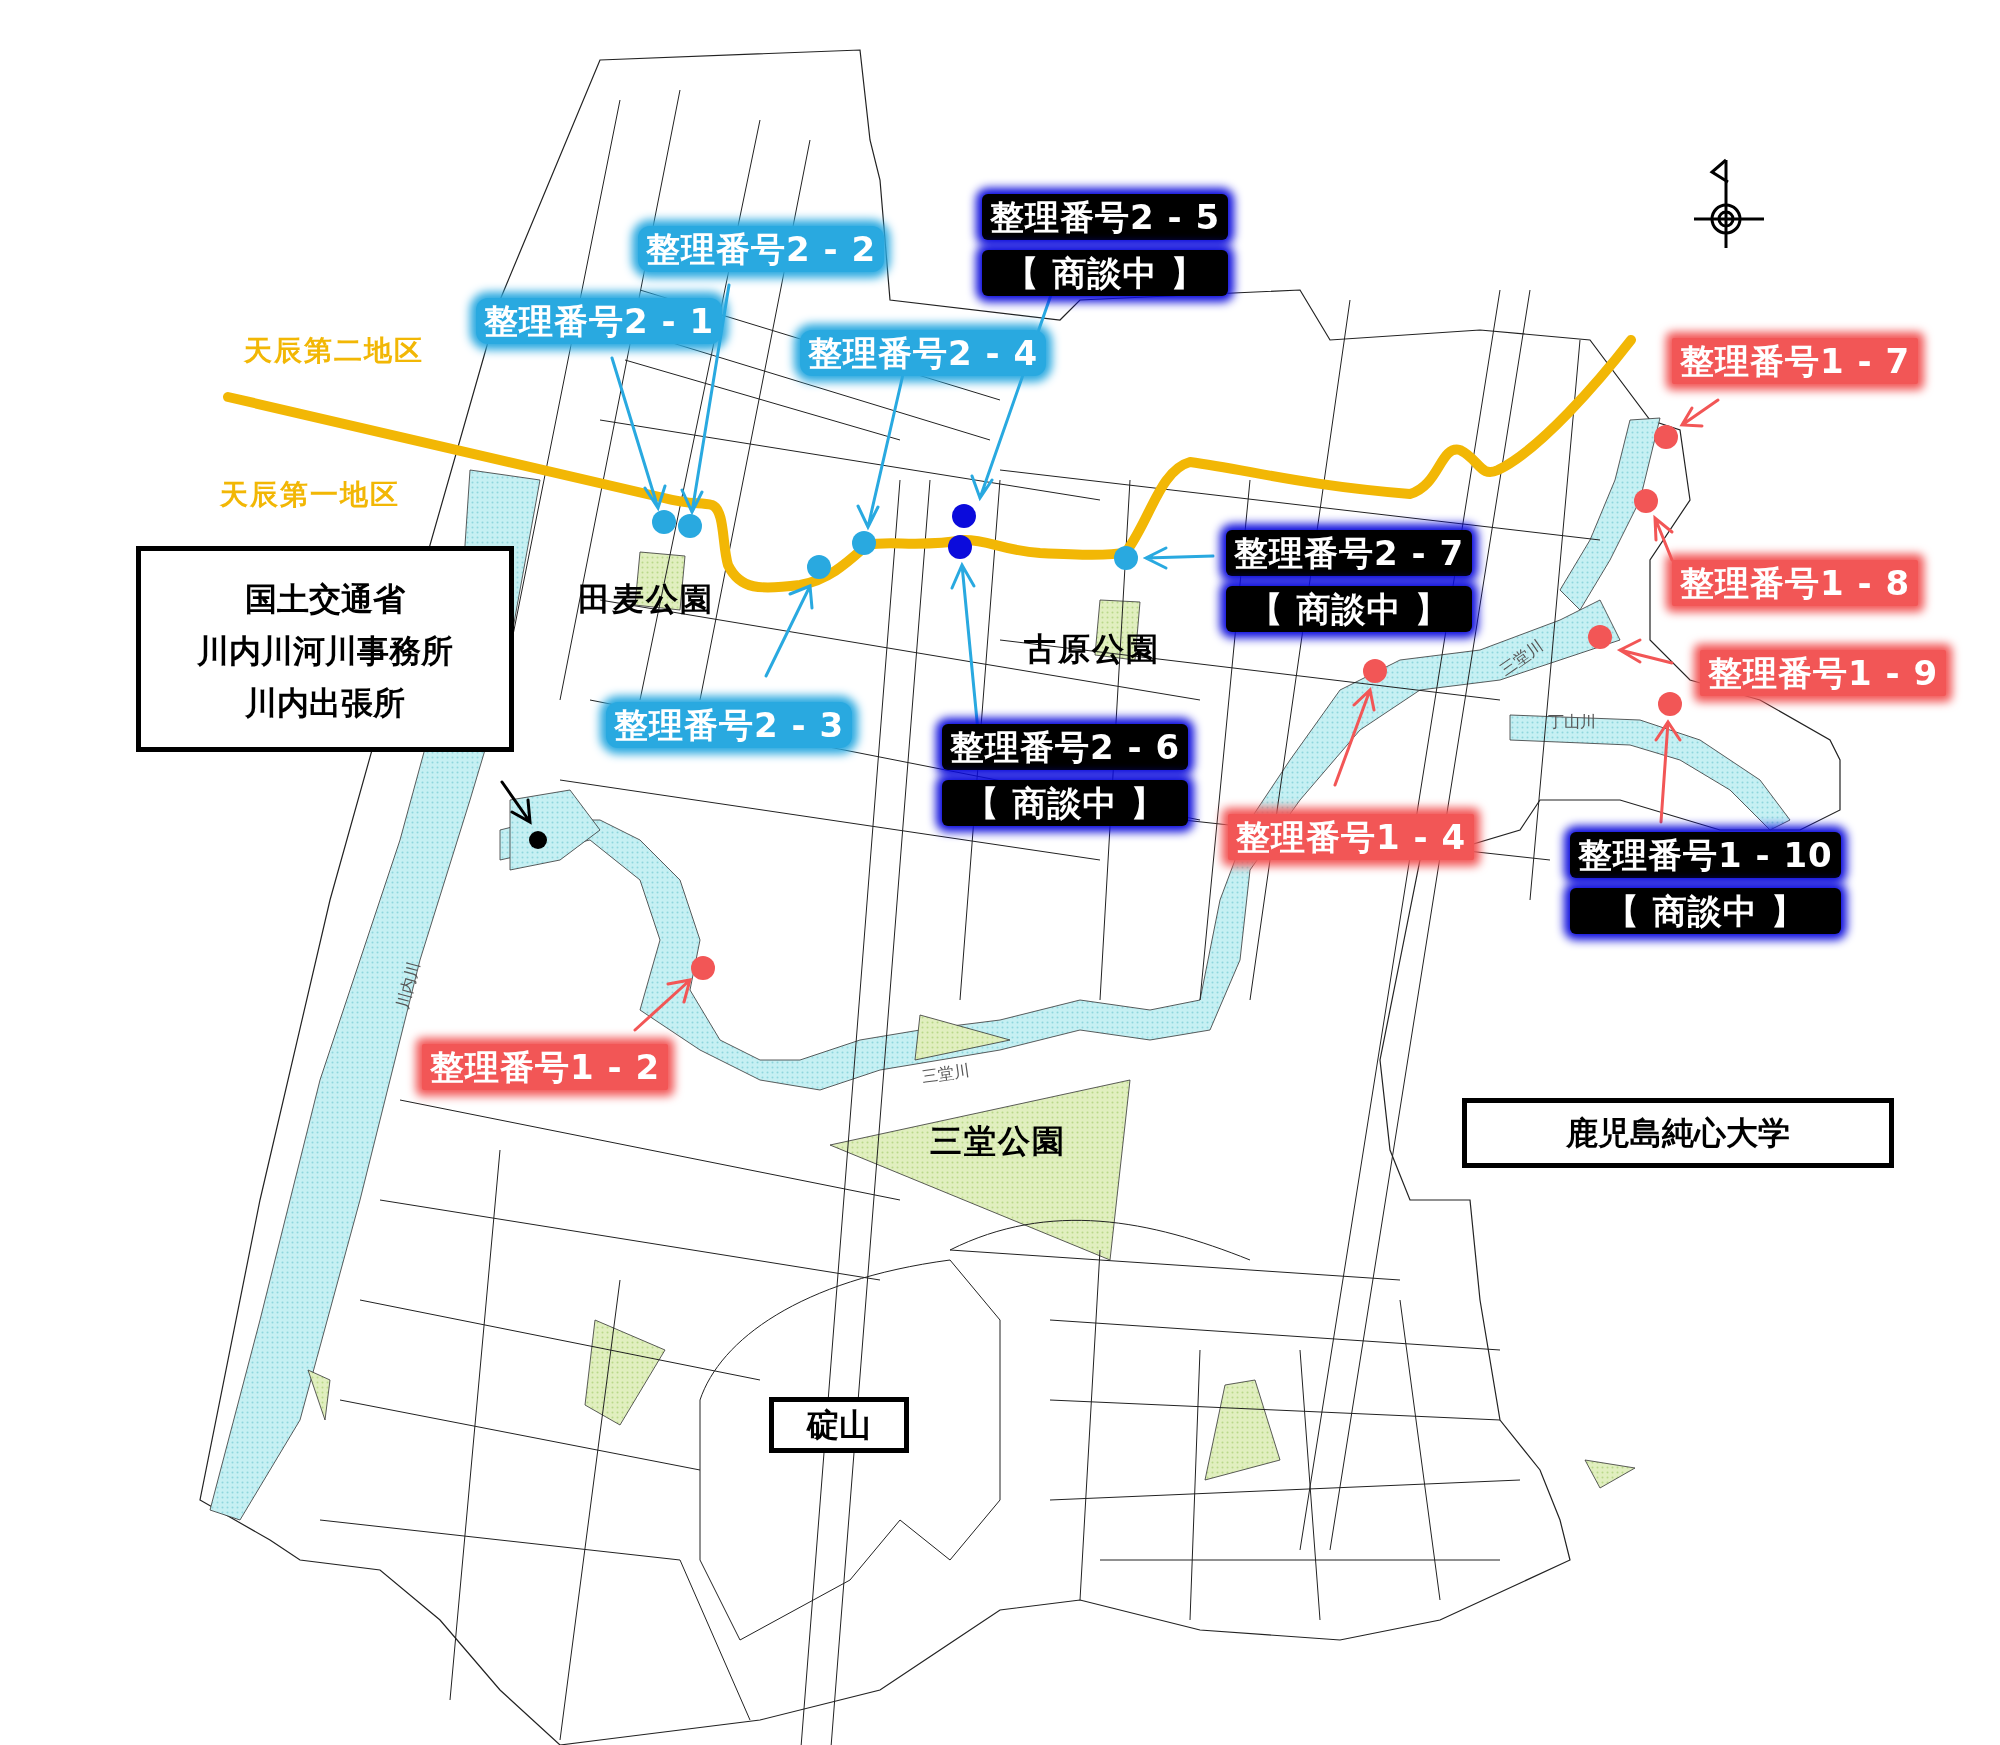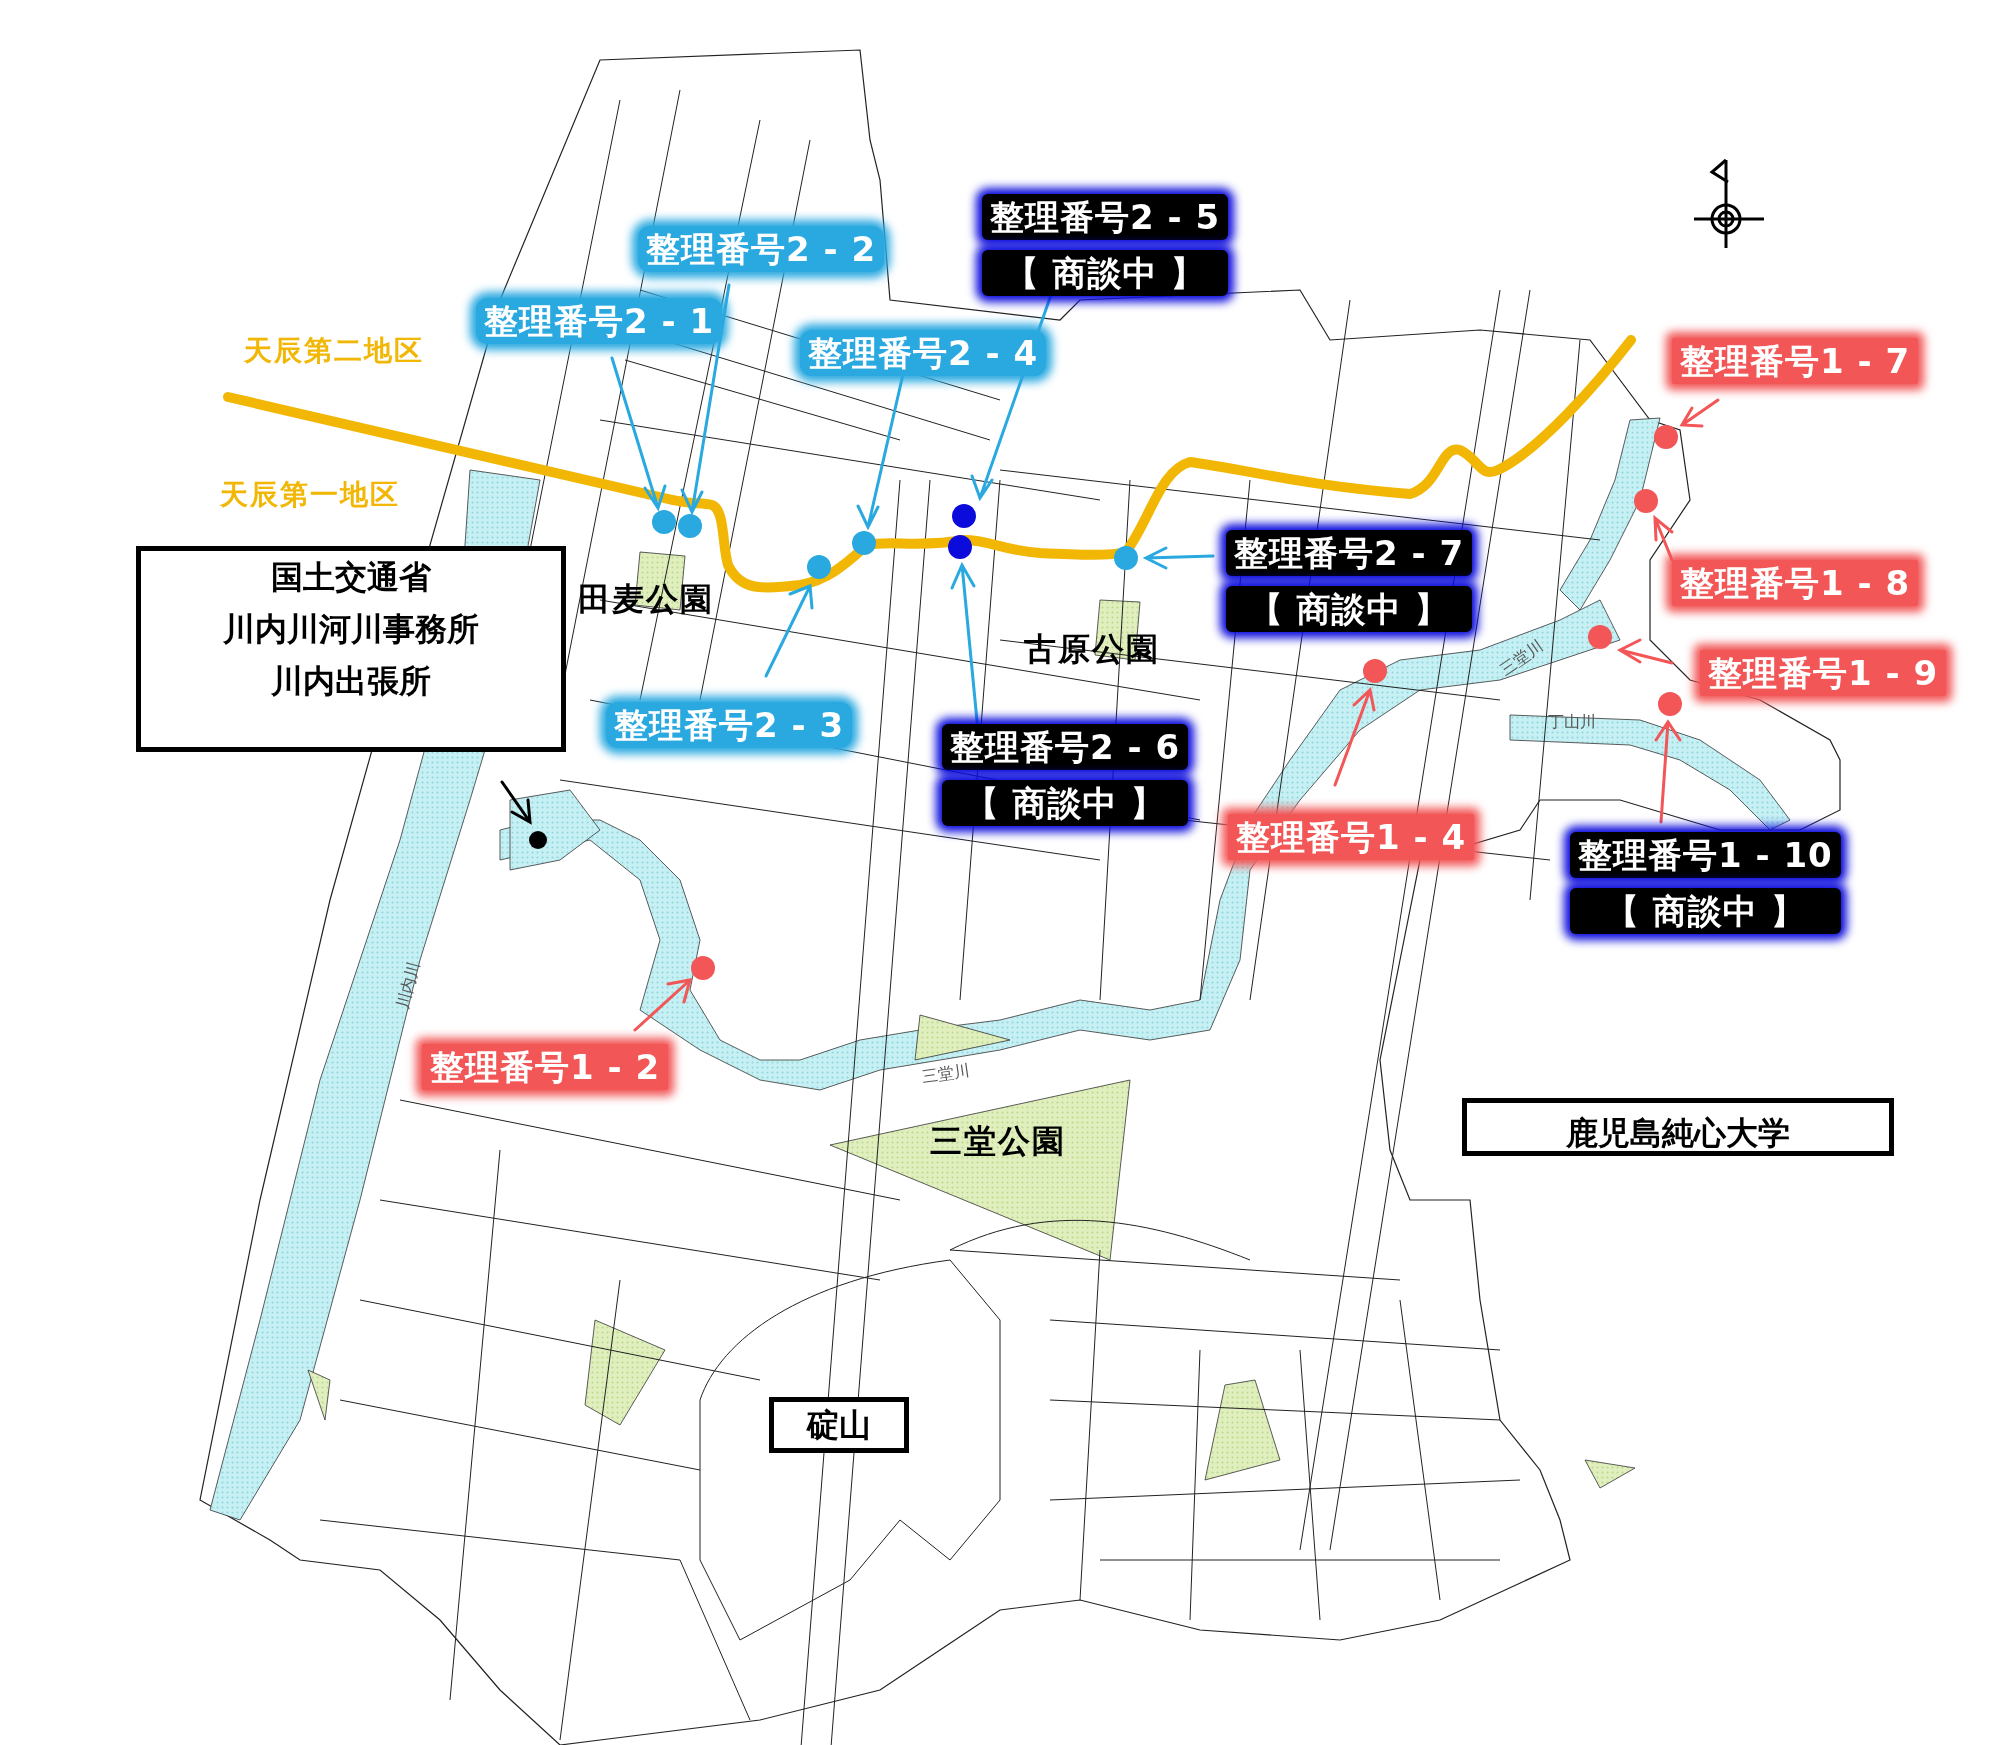--- a/index.html
+++ b/index.html
@@ -10,22 +10,22 @@
          font-size: 34px; line-height: 42px; text-align: center; letter-spacing: 1px; }
   .lbl .line { display: block; padding: 2px 8px; }
   .lbl.light { }
   .lbl.light .line { background: #29a9e0; box-shadow: 0 0 10px 6px #29a9e0; border-radius: 12px; }
   .lbl.dark .line { background: #000000; box-shadow: 0 0 10px 6px #0b0bdc; border-radius: 6px; }
   .lbl.red .line { background: #f25656; box-shadow: 0 0 10px 6px #f25656; border-radius: 2px; text-align: center; }
   .lbl.dark .line + .line { margin-top: 10px; }
   .district { position: absolute; color: #f2b705; font-size: 28px; font-weight: bold; white-space: nowrap; letter-spacing: 2px; }
   .park { position: absolute; color: #000; font-size: 32px; font-weight: bold; white-space: nowrap; letter-spacing: 2px; }
   .boxlbl { position: absolute; background: #fff; border: 5px solid #000; color: #000; font-weight: bold; text-align: center; box-sizing: border-box; }
-  .office-box { left: 136px; top: 546px; width: 430px; height: 206px; font-size: 32px; line-height: 52px; }
-  .univ-box { left: 1462px; top: 1098px; width: 432px; height: 58px; font-size: 32px; line-height: 60px; }
+  .office-box { left: 136px; top: 546px; width: 378px; height: 206px; font-size: 32px; line-height: 52px; padding-top: 22px; }
+  .univ-box { left: 1462px; top: 1098px; width: 432px; height: 70px; font-size: 32px; line-height: 60px; }
   .ikari-box { left: 751px; top: 1397px; width: 140px; height: 56px; font-size: 32px; line-height: 46px; margin-left: 18px; }
   .river-lbl { position: absolute; color: #555; font-size: 16px; white-space: nowrap; }
 </style>
 </head>
 <body>
 
 <svg id="map-svg" viewBox="0 0 2000 1745" xmlns="http://www.w3.org/2000/svg">
   <defs>
     <pattern id="dotsBlue" width="5" height="5" patternUnits="userSpaceOnUse">
       <rect width="5" height="5" fill="#c6f0f3"></rect>

